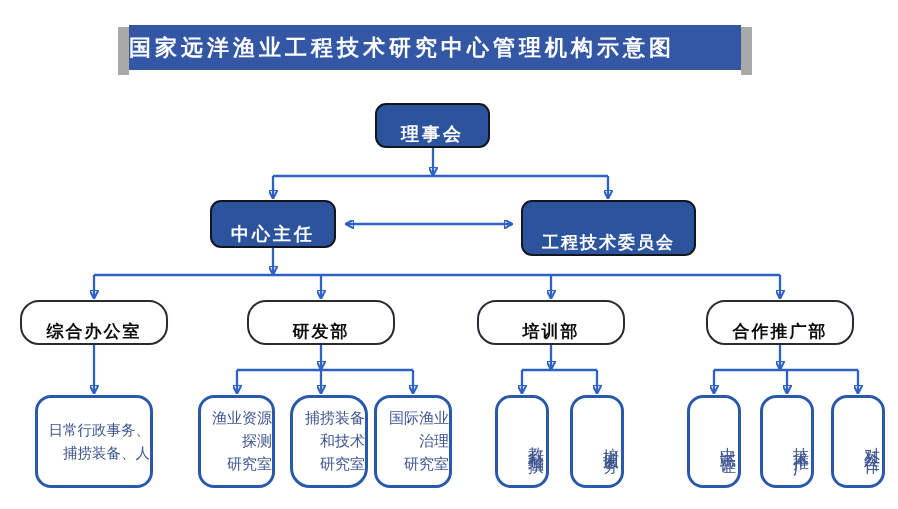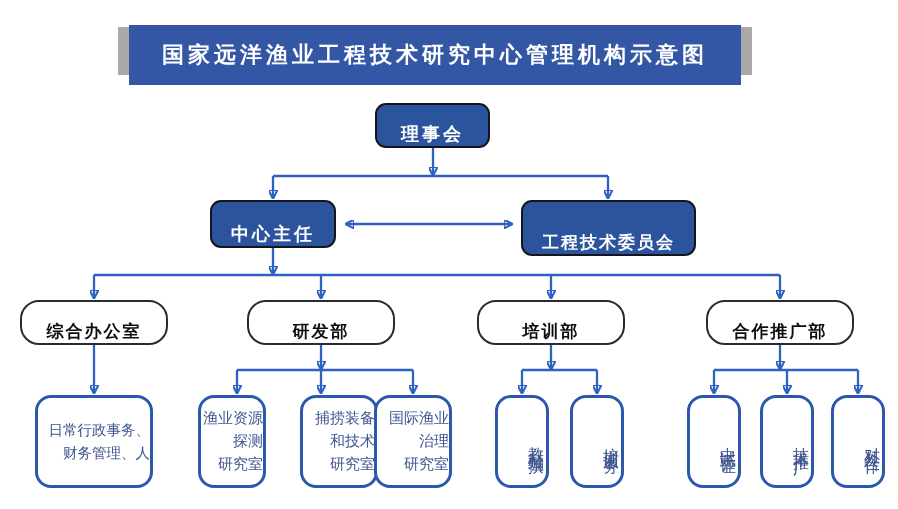--- a/index.html
+++ b/index.html
@@ -5,22 +5,22 @@
   html,body{margin:0;padding:0;background:#ffffff;}
   .stage{
     position:relative;width:898px;height:509px;background:#ffffff;
     font-family:"Liberation Sans",sans-serif;overflow:hidden;
   }
   
   .banner-cap{
     position:absolute;width:11px;height:48px;background:#a9a9a9;top:27px;
   }
   .banner{
-    position:absolute;left:129px;top:25px;width:612px;height:60px;
-    background:#3457a5;display:flex;align-items:center;justify-content:center;
+    position:absolute;left:129px;top:25px;width:612px;height:45px;
+    background:#3457a5;display:flex;align-items:center;
   }
   .banner .title{
     color:#ffffff;font-size:22px;font-weight:bold;letter-spacing:4px;white-space:nowrap;
   }
   
   svg.wires{position:absolute;left:0;top:0;pointer-events:none;}
   svg.wires path{stroke:#2e61c4;stroke-width:2.3;fill:none;}
   
   .node{position:absolute;box-sizing:border-box;display:flex;align-items:flex-end;justify-content:center;text-align:center;}
   .blue-node{
@@ -42,22 +42,22 @@
     letter-spacing:4px;font-size:16px;
   }
   #node-board{left:375px;top:103px;width:115px;height:45px;font-size:18px;letter-spacing:3px;}
   #node-director{left:210px;top:200px;width:126px;height:48px;font-size:18px;letter-spacing:3px;}
   #node-committee{left:521px;top:200px;width:175px;height:56px;font-size:17px;letter-spacing:2px;font-family:Liberation Mono, monospace;}
   #dept-0{left:20px;top:300px;width:148px;height:45px;}
   #dept-1{left:247px;top:300px;width:148px;height:45px;}
   #dept-2{left:477px;top:300px;width:148px;height:45px;}
   #dept-3{left:706px;top:300px;width:148px;height:45px;}
   #unit-admin{left:35px;top:395px;width:118px;height:93px;font-size:14.5px;}
-  #unit-rd-0{left:198px;top:395px;width:68px;height:93px;font-size:15px;padding-left:44px;}
-  #unit-rd-1{left:300px;top:395px;width:78px;height:93px;font-size:15px;}
+  #unit-rd-0{left:198px;top:395px;width:77px;height:93px;font-size:15px;padding-left:44px;}
+  #unit-rd-1{left:290px;top:395px;width:78px;height:93px;font-size:15px;border-radius:20px;}
   #unit-rd-2{left:374px;top:395px;width:78px;height:93px;font-size:15px;}
   #unit-tr-0{left:495px;top:395px;width:54px;height:93px;}
   #unit-tr-1{left:570px;top:395px;width:54px;height:93px;}
   #unit-co-0{left:687px;top:395px;width:54px;height:93px;}
   #unit-co-1{left:760px;top:395px;width:54px;height:93px;}
   #unit-co-2{left:831px;top:395px;width:54px;height:93px;}
 </style>
 </head>
 <body>
 
@@ -129,21 +129,21 @@
   </div>
   <div id="dept-2" class="node dept-node">
     <span>培训部</span>
   </div>
   <div id="dept-3" class="node dept-node">
     <span>合作推广部</span>
   </div>
 
   <div id="unit-admin" class="node unit-node">
     <div class="ln">日常行政事务、</div>
-    <div class="ln">财务管理、人</div>
+    <div class="ln">捕捞装备、人</div>
   </div>
 
   <div id="unit-rd-0" class="node unit-node">
     <div class="ln">渔业资源</div>
     <div class="ln">探测</div>
     <div class="ln">研究室</div>
   </div>
   <div id="unit-rd-1" class="node unit-node">
     <div class="ln">捕捞装备</div>
     <div class="ln">和技术</div>

